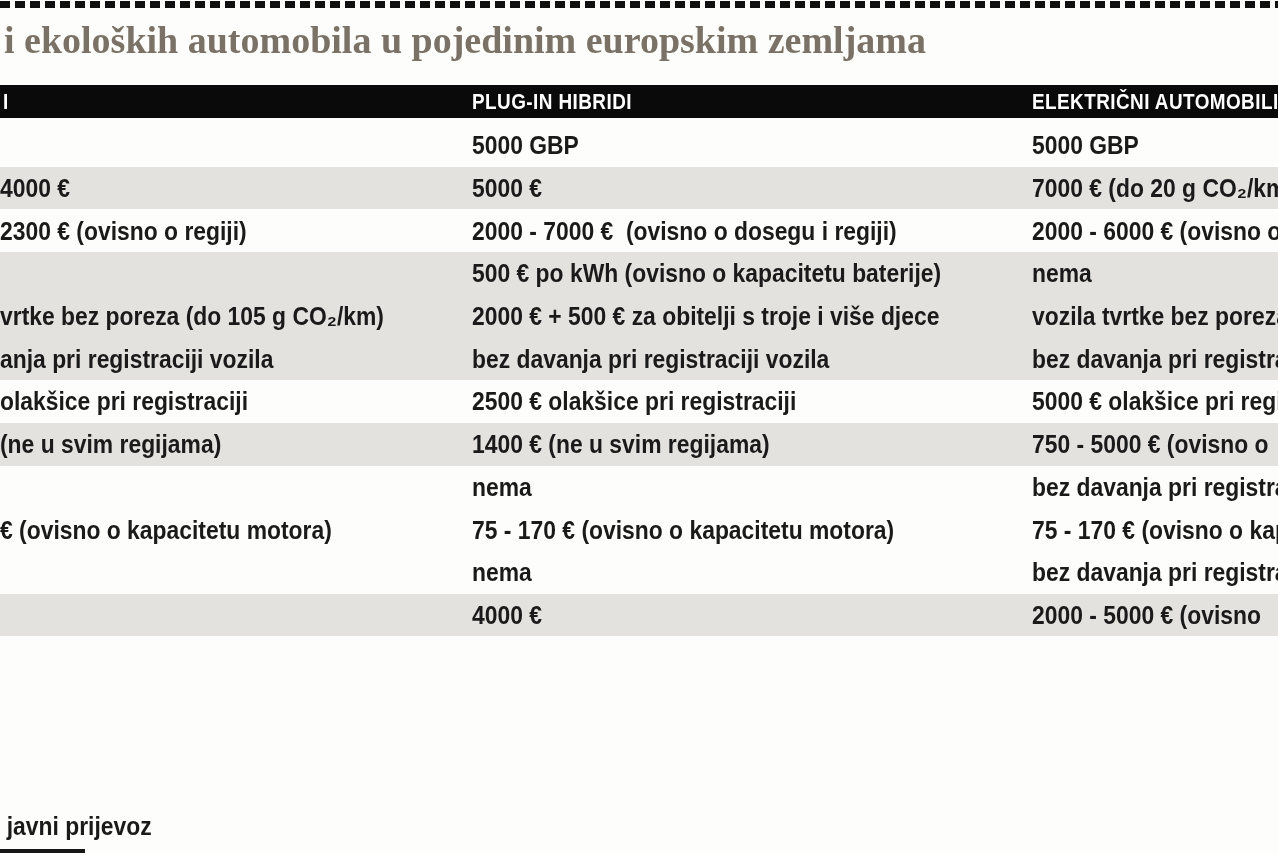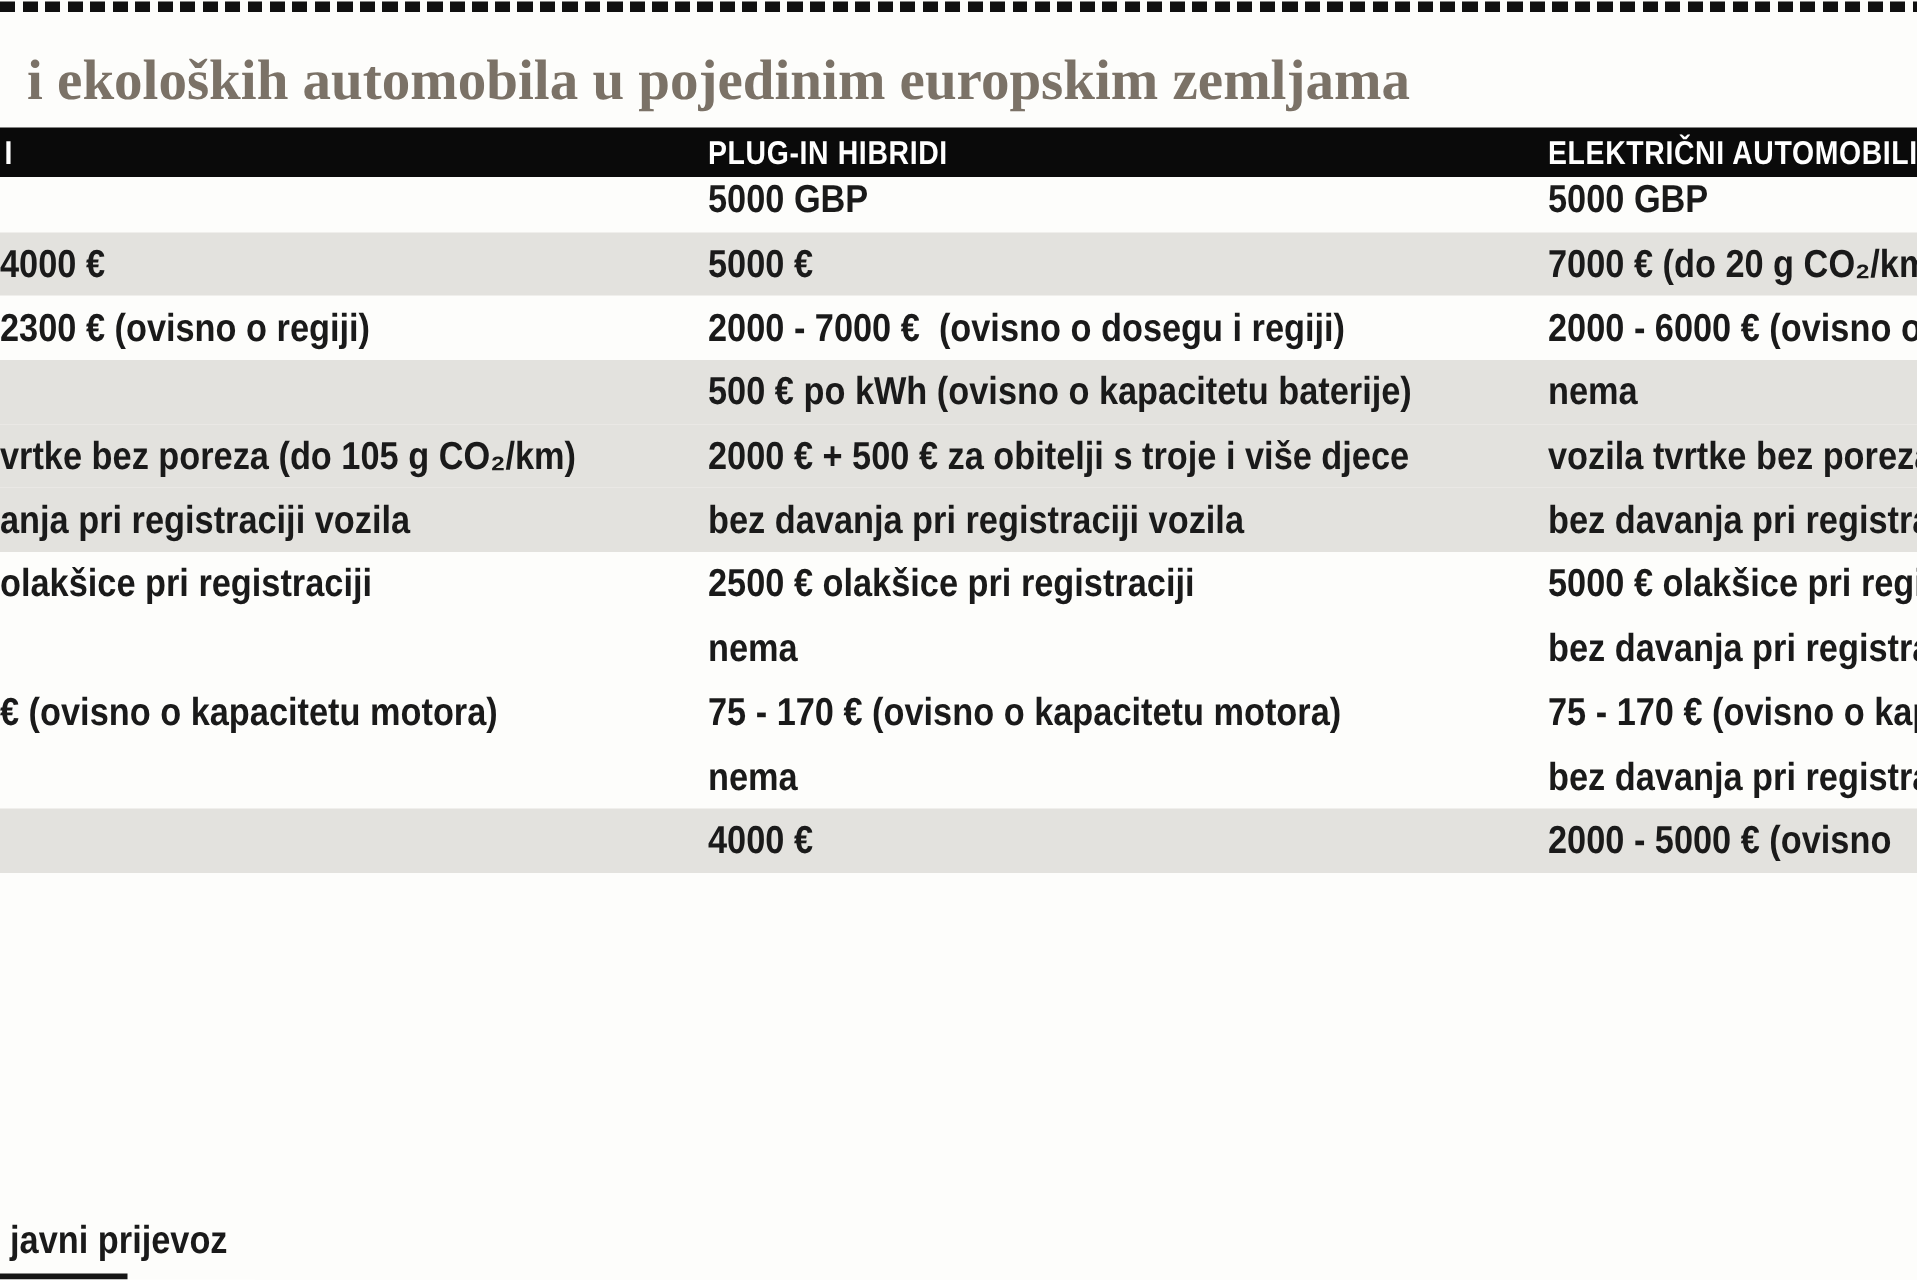--- a/index.html
+++ b/index.html
@@ -16,42 +16,42 @@
     width:1278px;height:853px;
     overflow:hidden;
     background:var(--page-bg);
     font-family:"Liberation Sans",sans-serif;
   }
   .dotted-top{
     position:absolute;top:1px;left:0;width:100%;height:7px;
     background:repeating-linear-gradient(90deg,#101010 0 10px,transparent 10px 15px);
   }
   .title{
-    position:absolute;left:2px;top:16px;margin:16px;
+    position:absolute;left:2px;top:16px;margin:2px;
     font-family:"Liberation Serif",serif;
     font-weight:700;font-size:38px;
     color:var(--title);
     white-space:pre;
   }
   .thead{
     position:absolute;left:0;top:85px;width:100%;height:33px;
     background:var(--header-bg);
     overflow:hidden;
   }
   .th{
     position:absolute;top:50%;
     transform:translateY(-50%) scaleX(0.86);
     transform-origin:left center;
     font-weight:700;font-size:22px;
     color:var(--header-text);
     white-space:pre;
     letter-spacing:0.5px;
   }
   .th1{left:3px}.th2{left:472px}.th3{left:1032px}
-  .tbody{position:absolute;top:112px;left:0;width:100%;text-align:center;}
+  .tbody{position:absolute;top:124px;left:0;width:100%;text-align:center;}
   .row{position:relative;height:42.7px;width:100%;}
   .row.alt{background:var(--row-alt-bg);}
   .cell{
     position:absolute;top:50%;
     transform:translateY(-50%) scaleX(0.88);
     transform-origin:left center;
     font-weight:700;font-size:26px;
     color:var(--text);
     white-space:pre;
   }
@@ -121,20 +121,25 @@
     <span class="cell c2">bez davanja pri registraciji vozila</span>
     <span class="cell c3">bez davanja pri registra</span>
   </div>
 
   <div class="row">
     <span class="cell c1">olakšice pri registraciji</span>
     <span class="cell c2">2500 € olakšice pri registraciji</span>
     <span class="cell c3">5000 € olakšice pri regi</span>
   </div>
 
+  <div class="row alt">
+    <span class="cell c1">(ne u svim regijama)</span>
+    <span class="cell c2">1400 € (ne u svim regijama)</span>
+    <span class="cell c3">750 - 5000 € (ovisno o</span>
+  </div>
 
   <div class="row">
     <span class="cell c1"></span>
     <span class="cell c2">nema</span>
     <span class="cell c3">bez davanja pri registra</span>
   </div>
 
 
   <div class="row">
     <span class="cell c1">€ (ovisno o kapacitetu motora)</span>

